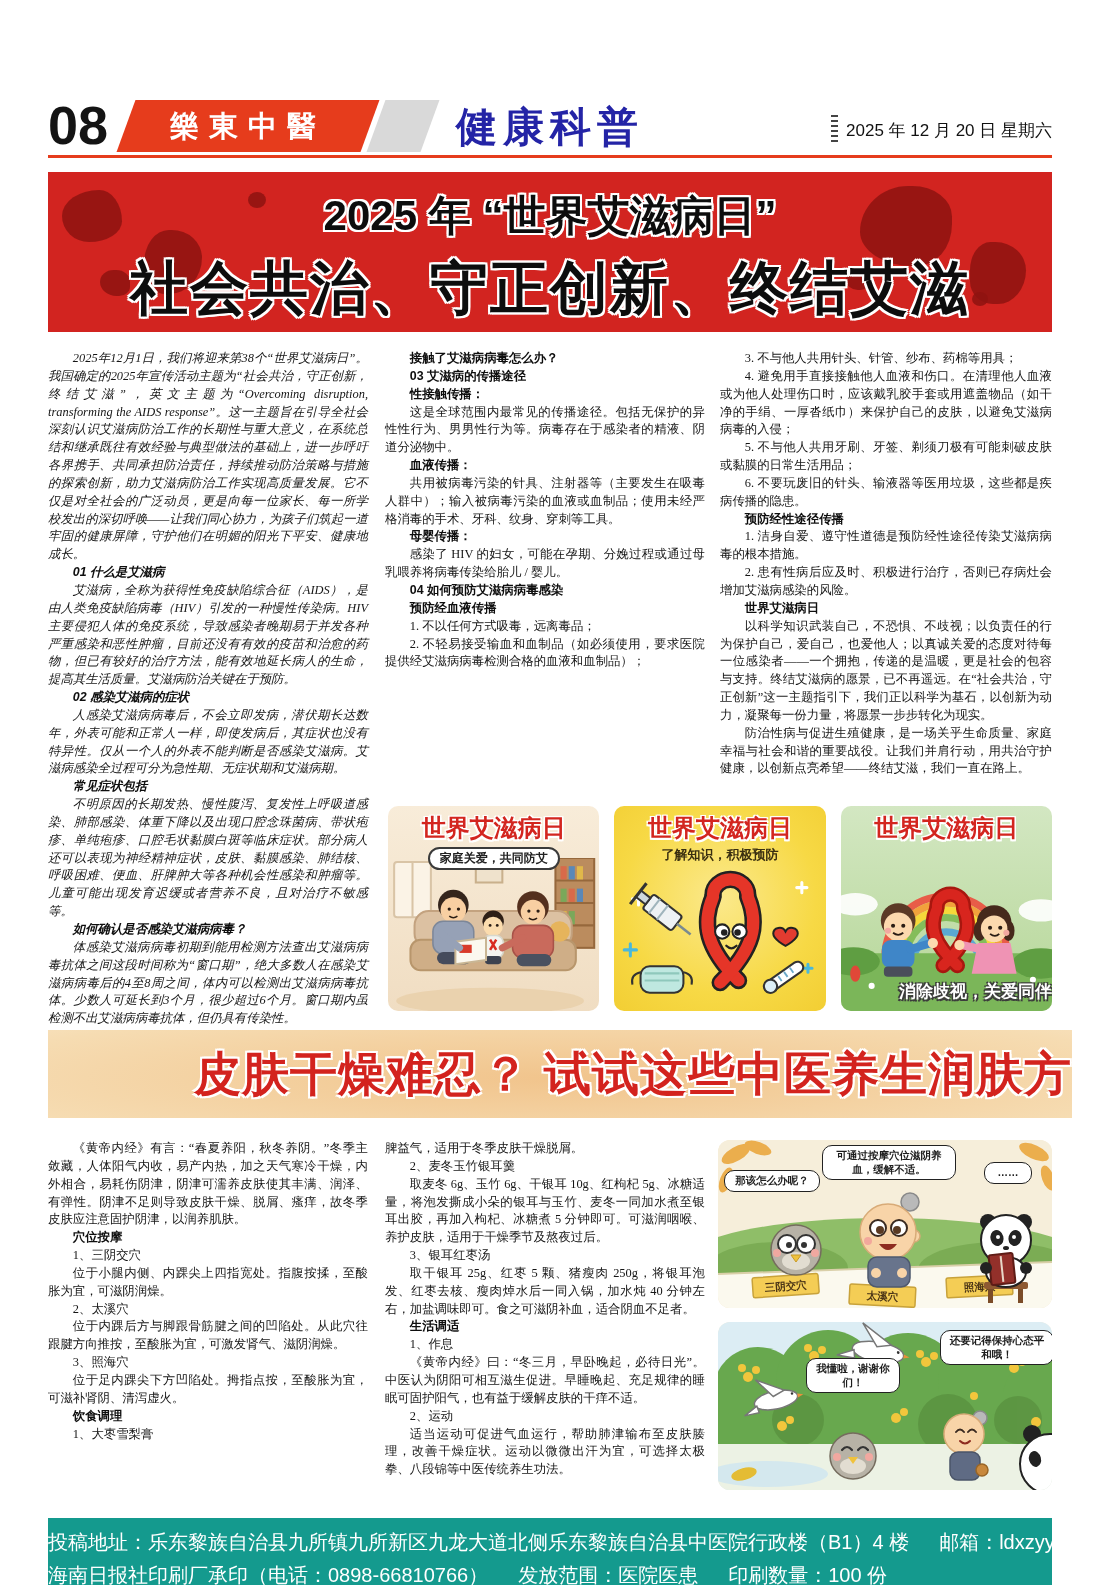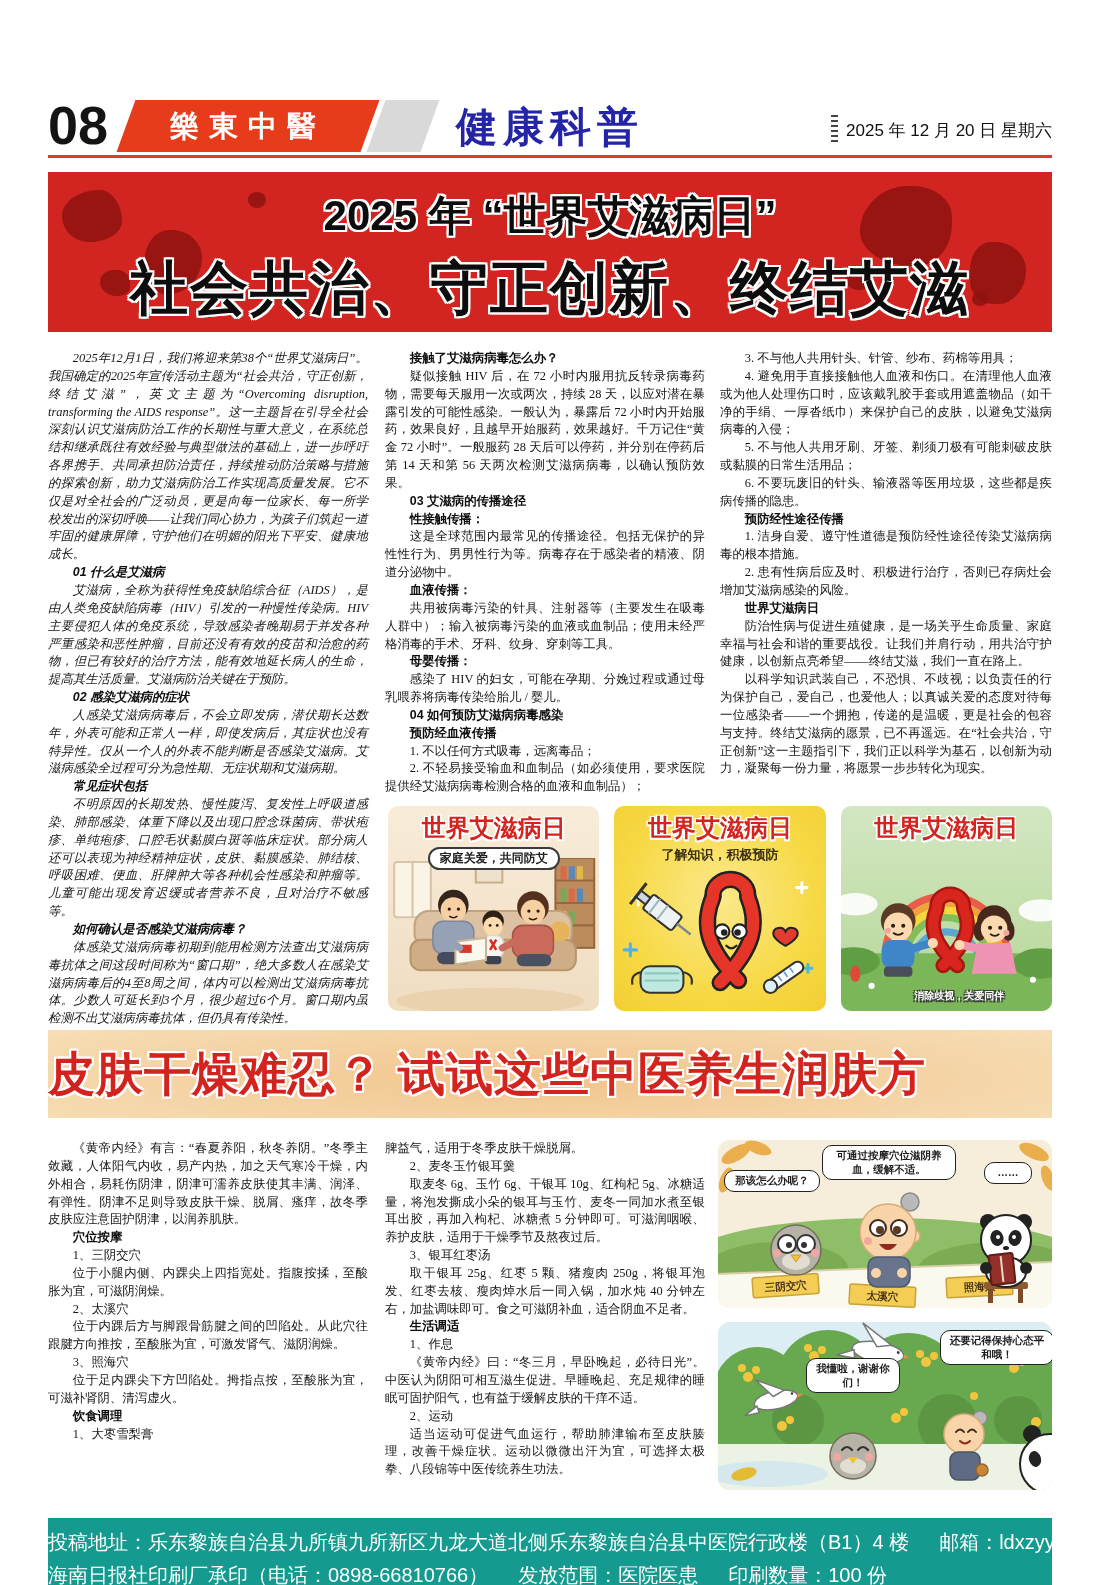--- a/index.html
+++ b/index.html
@@ -56,29 +56,29 @@
   .card2{background:radial-gradient(circle at 50% 45%,#fbe98c 0%,#f7d945 62%,#f2ce33 100%);}
   .card3{background:linear-gradient(#d3e7c2,#b5d697);}
   .card-title{position:relative;z-index:3;margin-top:6px;text-align:center;
       font-family:"Liberation Sans","DejaVu Sans",sans-serif;font-weight:bold;font-size:24px;color:#d3251f;
       text-shadow:-1.5px -1.5px 0 #fff,1.5px -1.5px 0 #fff,-1.5px 1.5px 0 #fff,1.5px 1.5px 0 #fff,0 1.5px 0 #fff,0 -1.5px 0 #fff;}
   .card-badge{position:relative;z-index:3;display:block;width:fit-content;margin:3px auto 0;
       background:#fff;border:2px solid #3a3a3a;border-radius:14px;padding:1px 10px;
       font-family:"Liberation Sans","DejaVu Sans",sans-serif;font-size:12px;font-weight:bold;color:#222;}
   .card-sub2{position:relative;z-index:3;margin-top:2px;text-align:center;
       font-family:"Liberation Sans","DejaVu Sans",sans-serif;font-size:13px;font-weight:bold;color:#3a2f10;}
-  .card-sub3{position:absolute;z-index:3;bottom:8px;left:13px;width:100%;text-align:center;
-      font-family:"Liberation Sans","DejaVu Sans",sans-serif;font-size:10px;font-weight:bold;color:#fff;
+  .card-sub3{position:absolute;z-index:3;bottom:8px;left:0;width:100%;text-align:right;
+      font-family:"Liberation Sans","DejaVu Sans",sans-serif;font-size:17px;font-weight:bold;color:#fff;
       text-shadow:-1.5px -1.5px 0 #3c3c3c,1.5px -1.5px 0 #3c3c3c,-1.5px 1.5px 0 #3c3c3c,1.5px 1.5px 0 #3c3c3c;}
   .card-art{position:absolute;left:0;bottom:0;width:100%;z-index:1;}
 
   
   .title2{position:absolute;left:48px;top:1030px;width:1004px;height:88px;
       background:radial-gradient(ellipse 130% 180% at 50% 55%,#f1c48c 0%,#f6dcb2 45%,#fdf2df 78%,#fffdf6 100%);
-      display:flex;align-items:center;justify-content:flex-start;}
+      display:flex;align-items:center;justify-content:flex-end;padding-left:20px;}
   .title2 h2{margin:0;font-family:"Liberation Sans","DejaVu Sans",sans-serif;font-size:47px;font-weight:bold;
       color:#d3231e;letter-spacing:1px;
       text-shadow:-2px -2px 0 #fff,2px -2px 0 #fff,-2px 2px 0 #fff,2px 2px 0 #fff,0 -2px 0 #fff,0 2px 0 #fff;}
 
   .a2c1{left:48px;top:1140px;width:320px;}
   .a2c2{left:385px;top:1140px;width:320px;}
 
   
   .cartoon{position:absolute;left:718px;width:334px;height:168px;border-radius:12px;overflow:hidden;background:#f6eeda;}
   .cartoon-1{top:1140px;}
@@ -133,21 +133,20 @@
     <p class="bh">02 感染艾滋病的症状</p>
     <p class="p">人感染艾滋病病毒后，不会立即发病，潜伏期长达数年，外表可能和正常人一样，即使发病后，其症状也没有特异性。仅从一个人的外表不能判断是否感染艾滋病。艾滋病感染全过程可分为急性期、无症状期和艾滋病期。</p>
     <p class="bh">常见症状包括</p>
     <p class="p">不明原因的长期发热、慢性腹泻、复发性上呼吸道感染、肺部感染、体重下降以及出现口腔念珠菌病、带状疱疹、单纯疱疹、口腔毛状黏膜白斑等临床症状。部分病人还可以表现为神经精神症状，皮肤、黏膜感染、肺结核、呼吸困难、便血、肝脾肿大等各种机会性感染和肿瘤等。儿童可能出现发育迟缓或者营养不良，且对治疗不敏感等。</p>
     <p class="bh">如何确认是否感染艾滋病病毒？</p>
     <p class="p">体感染艾滋病病毒初期到能用检测方法查出艾滋病病毒抗体之间这段时间称为“窗口期”，绝大多数人在感染艾滋病病毒后的4至8周之间，体内可以检测出艾滋病病毒抗体。少数人可延长到3个月，很少超过6个月。窗口期内虽检测不出艾滋病病毒抗体，但仍具有传染性。</p>
   </div>
 
   <div class="col a1c2">
     <p class="bh">接触了艾滋病病毒怎么办？</p>
-    <p class="p">疑似接触 HIV 后，在 72 小时内服用抗反转录病毒药物，需要每天服用一次或两次，持续 28 天，以应对潜在暴露引发的可能性感染。一般认为，暴露后 72 小时内开始服药，效果良好，且越早开始服药，效果越好。千万记住“黄金 72 小时”。一般服药 28 天后可以停药，并分别在停药后第 14 天和第 56 天两次检测艾滋病病毒，以确认预防效果。</p>
     <p class="bh">03 艾滋病的传播途径</p>
     <p class="bh">性接触传播：</p>
     <p class="p">这是全球范围内最常见的传播途径。包括无保护的异性性行为、男男性行为等。病毒存在于感染者的精液、阴道分泌物中。</p>
     <p class="bh">血液传播：</p>
     <p class="p">共用被病毒污染的针具、注射器等（主要发生在吸毒人群中）；输入被病毒污染的血液或血制品；使用未经严格消毒的手术、牙科、纹身、穿刺等工具。</p>
     <p class="bh">母婴传播：</p>
     <p class="p">感染了 HIV 的妇女，可能在孕期、分娩过程或通过母乳喂养将病毒传染给胎儿 / 婴儿。</p>
     <p class="bh">04 如何预防艾滋病病毒感染</p>
     <p class="bh">预防经血液传播</p>
     <p class="p">1. 不以任何方式吸毒，远离毒品；</p>
@@ -156,22 +155,22 @@
 
   <div class="col a1c3">
     <p class="p">3. 不与他人共用针头、针管、纱布、药棉等用具；</p>
     <p class="p">4. 避免用手直接接触他人血液和伤口。在清理他人血液或为他人处理伤口时，应该戴乳胶手套或用遮盖物品（如干净的手绢、一厚沓纸巾）来保护自己的皮肤，以避免艾滋病病毒的入侵；</p>
     <p class="p">5. 不与他人共用牙刷、牙签、剃须刀极有可能刺破皮肤或黏膜的日常生活用品；</p>
     <p class="p">6. 不要玩废旧的针头、输液器等医用垃圾，这些都是疾病传播的隐患。</p>
     <p class="bh">预防经性途径传播</p>
     <p class="p">1. 洁身自爱、遵守性道德是预防经性途径传染艾滋病病毒的根本措施。</p>
     <p class="p">2. 患有性病后应及时、积极进行治疗，否则已存病灶会增加艾滋病感染的风险。</p>
     <p class="bh">世界艾滋病日</p>
+    <p class="p">以科学知识武装自己，不恐惧、不歧视；以负责任的行为保护自己，爱自己，也爱他人；以真诚关爱的态度对待每一位感染者——一个拥抱，传递的是温暖，更是社会的包容与支持。终结艾滋病的愿景，已不再遥远。在“社会共治，守正创新”这一主题指引下，我们正以科学为基石，以创新为动力，凝聚每一份力量，将愿景一步步转化为现实。</p>
     <p class="p">防治性病与促进生殖健康，是一场关乎生命质量、家庭幸福与社会和谐的重要战役。让我们并肩行动，用共治守护健康，以创新点亮希望——终结艾滋，我们一直在路上。</p>
-    <p class="p">以科学知识武装自己，不恐惧、不歧视；以负责任的行为保护自己，爱自己，也爱他人；以真诚关爱的态度对待每一位感染者——一个拥抱，传递的是温暖，更是社会的包容与支持。终结艾滋病的愿景，已不再遥远。在“社会共治，守正创新”这一主题指引下，我们正以科学为基石，以创新为动力，凝聚每一份力量，将愿景一步步转化为现实。</p>
   </div>
 
   <div class="cards">
 
     <div class="card card1">
       <div class="card-title">世界艾滋病日</div>
       <div class="card-badge">家庭关爱，共同防艾</div>
       <svg class="card-art" viewBox="0 0 207 150">
         <rect x="6" y="4" width="36" height="54" rx="3" fill="#fbf3e6" stroke="#d9c4a6" stroke-width="2"></rect>
         <line x1="24" y1="4" x2="24" y2="58" stroke="#d9c4a6" stroke-width="2"></line>

